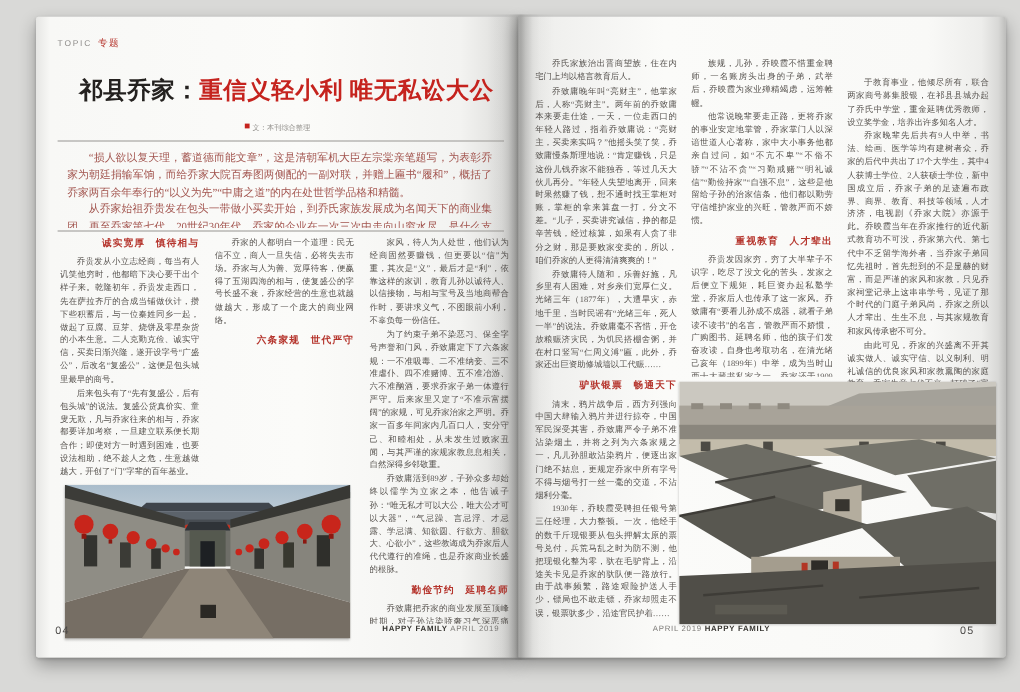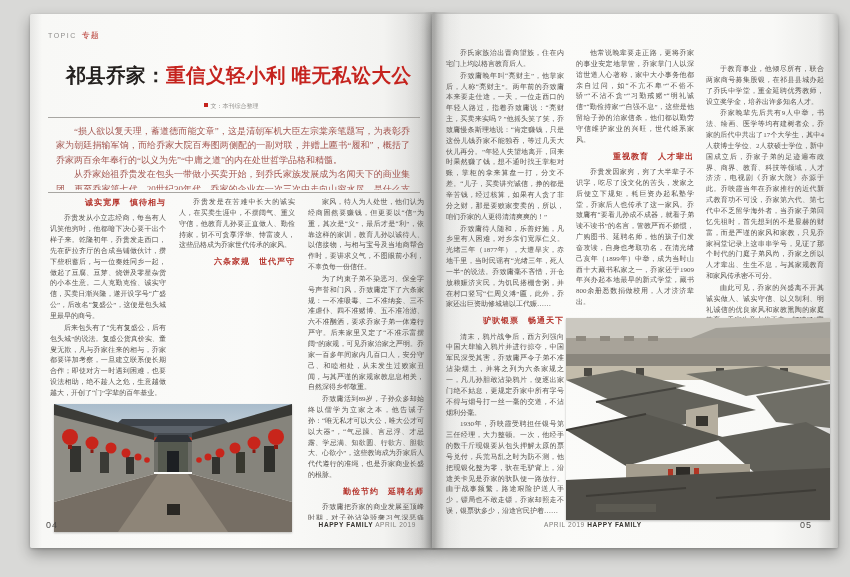--- a/index.html
+++ b/index.html
@@ -80,21 +80,21 @@
     </div>
     <div class="rule" id="rule-bottom"></div>
 
     <div class="col" id="l-col1">
       <div class="head first">诚实宽厚　慎待相与</div>
       <p>乔贵发从小立志经商，每当有人讥笑他穷时，他都暗下决心要干出个样子来。乾隆初年，乔贵发走西口，先在萨拉齐厅的合成当铺做伙计，攒下些积蓄后，与一位秦姓同乡一起，做起了豆腐、豆芽、烧饼及零星杂货的小本生意。二人克勤克俭、诚实守信，买卖日渐兴隆，遂开设字号“广盛公”，后改名“复盛公”，这便是包头城里最早的商号。</p>
       <p>后来包头有了“先有复盛公，后有包头城”的说法。复盛公货真价实、童叟无欺，凡与乔家往来的相与，乔家都要详加考察，一旦建立联系便长期合作；即使对方一时遇到困难，也要设法相助，绝不趁人之危，生意越做越大，开创了“门”字辈的百年基业。</p>
     </div>
 
     <div class="col" id="l-col2">
-      <p>乔贵发是在苦难中长大的诚实人，在买卖生涯中，不摆阔气、重义守信，他教育儿孙要正直做人、勤俭持家，切不可贪享浮华、恃富凌人，这些品格成为乔家世代传承的家风。</p>
+      <p>乔家的人都明白一个道理：民无信不立，商人一旦失信，必将失去市场。乔家与人为善、宽厚待客，便赢得了五湖四海的相与，使复盛公的字号长盛不衰，乔家经营的生意也就越做越大，形成了一个庞大的商业网络。</p>
       <div class="head">六条家规　世代严守</div>
 
     </div>
 
     <div class="col" id="l-col3">
       <p>家风，待人为人处世，他们认为经商固然要赚钱，但更要以“信”为重，其次是“义”，最后才是“利”，依靠这样的家训，教育儿孙以诚待人、以信接物，与相与宝号及当地商帮合作时，要讲求义气，不图眼前小利，不辜负每一份信任。</p>
       <p>为了约束子弟不染恶习、保全字号声誉和门风，乔致庸定下了六条家规：一不准吸毒、二不准纳妾、三不准虐仆、四不准赌博、五不准冶游、六不准酗酒，要求乔家子弟一体遵行严守。后来家里又定了“不准示富摆阔”的家规，可见乔家治家之严明。乔家一百多年间家内几百口人，安分守己、和睦相处，从未发生过败家丑闻，与其严谨的家规家教息息相关，自然深得乡邻敬重。</p>
       <p>乔致庸活到89岁，子孙众多却始终以儒学为立家之本，他告诫子孙：“唯无私才可以大公，唯大公才可以大器”，“气忌躁、言忌浮、才忌露、学忌满、知欲圆、行欲方、胆欲大、心欲小”，这些教诲成为乔家后人代代遵行的准绳，也是乔家商业长盛的根脉。</p>
       <div class="head">勤俭节约　延聘名师</div>
       <p>乔致庸把乔家的商业发展至顶峰时期，对子孙沾染骄奢习气深恶痛绝，坚决反对铺张浪费，视节俭为立身根本，力戒儿孙沾染纨绔恶习，不论男女老少都要干些活计，乔家大院一府上下人等一概朴素为先，“走路不得甩手，说话不得高声”，这是</p>
@@ -170,21 +170,22 @@
     <div class="col" id="r-col1">
       <p>乔氏家族治出晋商望族，住在内宅门上均以格言教育后人。</p>
       <p>乔致庸晚年叫“亮财主”，他掌家后，人称“亮财主”。两年前的乔致庸本来要走仕途，一天，一位走西口的年轻人路过，指着乔致庸说：“亮财主，买卖来实吗？”他摇头笑了笑，乔致庸慢条斯理地说：“肯定赚钱，只是这份儿钱乔家不能独吞，等过几天大伙儿再分。”年轻人失望地离开，回来时果然赚了钱，想不通时找王掌柜对账，掌柜的拿来算盘一打，分文不差。“儿子，买卖讲究诚信，挣的都是辛苦钱，经过核算，如果有人贪了非分之财，那是要败家变卖的，所以，咱们乔家的人更得清清爽爽的！”</p>
       <p>乔致庸待人随和，乐善好施，凡乡里有人困难，对乡亲们宽厚仁义。光绪三年（1877年），大遭旱灾，赤地千里，当时民谣有“光绪三年，死人一半”的说法。乔致庸毫不吝惜，开仓放粮赈济灾民，为饥民搭棚舍粥，并在村口竖写“仁周义溥”匾，此外，乔家还出巨资助修城墙以工代赈……</p>
       <div class="head">驴驮银票　畅通天下</div>
       <p>清末，鸦片战争后，西方列强向中国大肆输入鸦片并进行掠夺，中国军民深受其害，乔致庸严令子弟不准沾染烟土，并将之列为六条家规之一，凡儿孙胆敢沾染鸦片，便逐出家门绝不姑息，更规定乔家中所有字号不得与烟号打一丝一毫的交道，不沾烟利分毫。</p>
       <p>1930年，乔映霞受聘担任银号第三任经理，大力整顿。一次，他经手的数千斤现银要从包头押解太原的票号兑付，兵荒马乱之时为防不测，他把现银化整为零，驮在毛驴背上，沿途关卡见是乔家的驮队便一路放行。由于战事频繁，路途艰险护送人手少，镖局也不敢走镖，乔家却照走不误，银票驮多少，沿途官民护着……</p>
     </div>
 
     <div class="col" id="r-col2">
-      <p>他常说晚辈要走正路，更将乔家的事业安定地掌管，乔家掌门人以深谙世道人心著称，家中大小事务他都亲自过问，如“不亢不卑”“不俗不骄”“不沾不贪”“习勤戒赌”“明礼诚信”“勤俭持家”“自强不息”，这些是他留给子孙的治家信条，他们都以勤劳守信维护家业的兴旺，世代维系家风。</p>
+      <p>族规，儿孙，乔映霞不惜重金聘师，一名账房头出身的子弟，武举后，乔映霞为家业殚精竭虑，运筹帷幄。</p>
+      <p>他常说晚辈要走正路，更将乔家的事业安定地掌管，乔家掌门人以深谙世道人心著称，家中大小事务他都亲自过问，如“不亢不卑”“不俗不骄”“不沾不贪”“习勤戒赌”“明礼诚信”“勤俭持家”“自强不息”，这些是他留给子孙的治家信条，他们都以勤劳守信维护家业的兴旺，管教严而不娇惯。</p>
       <div class="head">重视教育　人才辈出</div>
       <p>乔贵发因家穷，穷了大半辈子不识字，吃尽了没文化的苦头，发家之后便立下规矩，耗巨资办起私塾学堂，乔家后人也传承了这一家风。乔致庸有“要看儿孙成不成器，就看子弟读不读书”的名言，管教严而不娇惯，广购图书、延聘名师，他的孩子们发奋攻读，自身也考取功名，在清光绪己亥年（1899年）中举，成为当时山西十大藏书私家之一，乔家还于1909年兴办起本地最早的新式学堂，藏书800余册悉数捐做校用，人才济济辈出。</p>
 
     </div>
 
     <div class="col" id="r-col3">
       <p>于教育事业，他倾尽所有，联合两家商号募集股银，在祁县县城办起了乔氏中学堂，重金延聘优秀教师，设立奖学金，培养出许多知名人才。</p>
       <p>乔家晚辈先后共有9人中举，书法、绘画、医学等均有建树者众，乔家的后代中共出了17个大学生，其中4人获博士学位、2人获硕士学位，新中国成立后，乔家子弟的足迹遍布政界、商界、教育、科技等领域，人才济济，电视剧《乔家大院》亦源于此。乔映霞当年在乔家推行的近代新式教育功不可没，乔家第六代、第七代中不乏留学海外者，当乔家子弟回忆先祖时，首先想到的不是显赫的财富，而是严谨的家风和家教，只见乔家祠堂记录上这串串学号，见证了那个时代的门庭子弟风尚，乔家之所以人才辈出、生生不息，与其家规教育和家风传承密不可分。</p>
       <p>由此可见，乔家的兴盛离不开其诚实做人、诚实守信、以义制利、明礼诚信的优良家风和家教熏陶的家庭教育，乔家生意七代不衰，打破了“富不过三代”的说法，正是这样的家风传承，才延续了百年晋商的辉煌。</p>
     </div>

